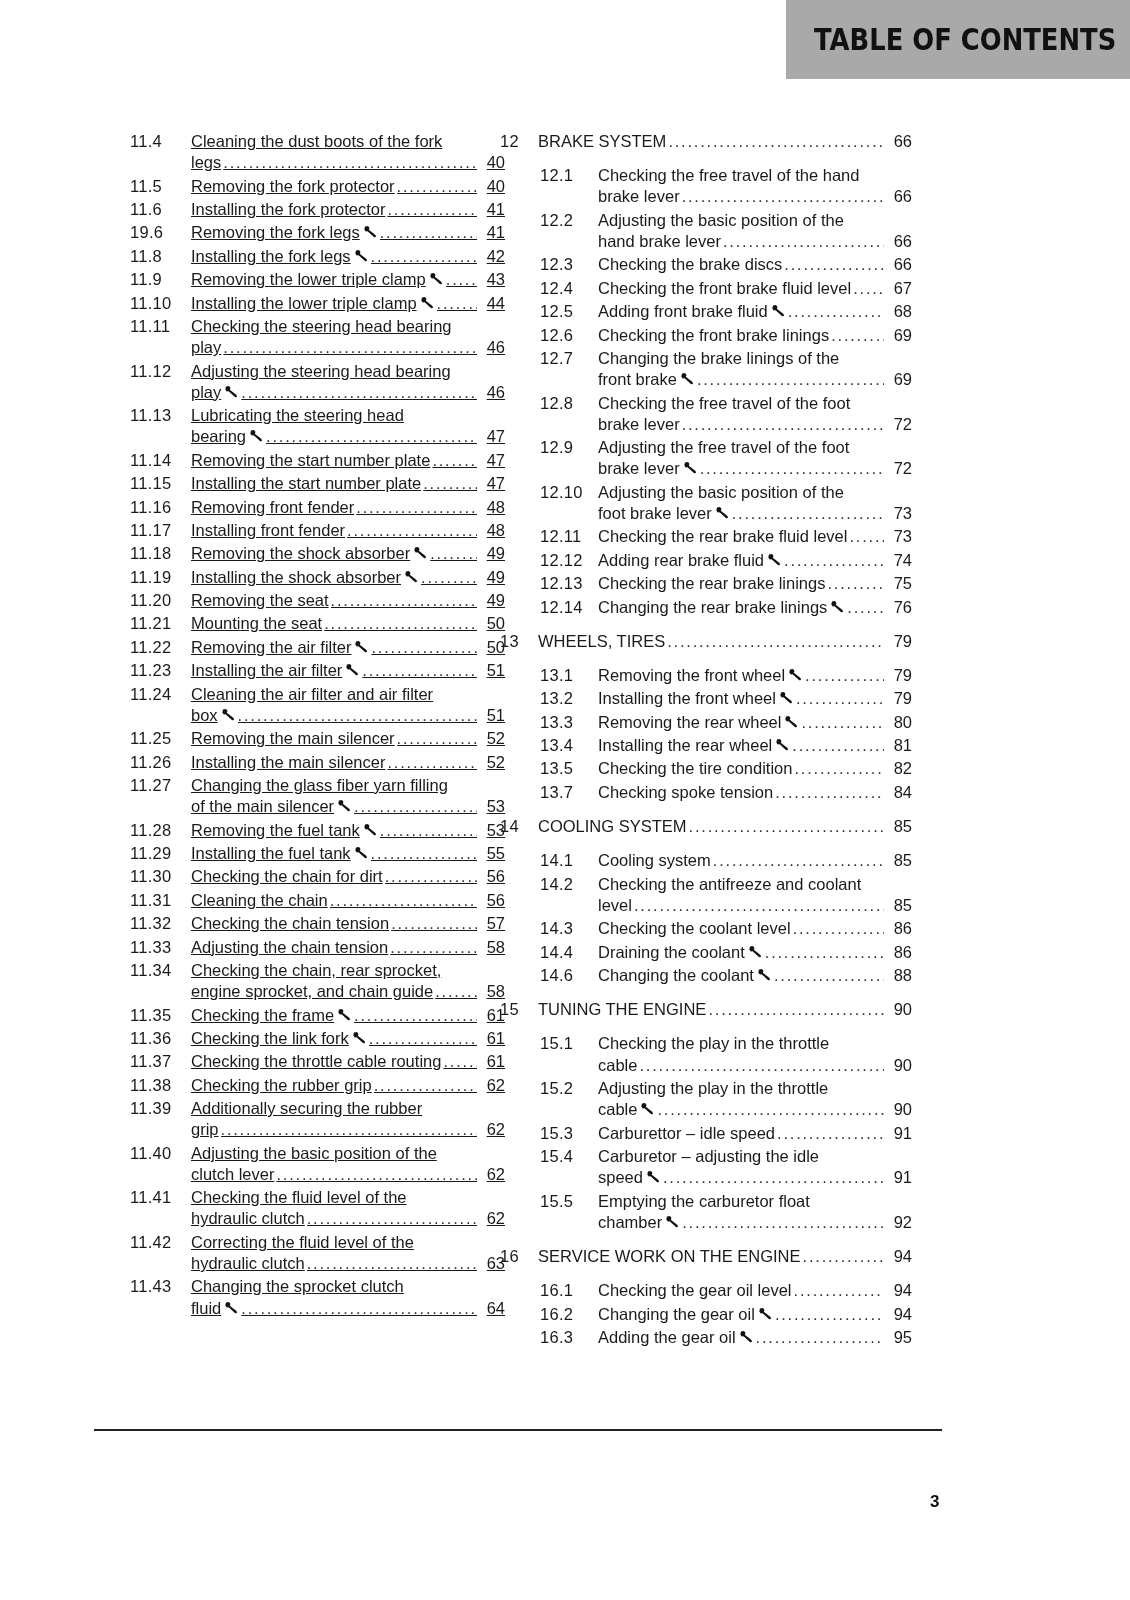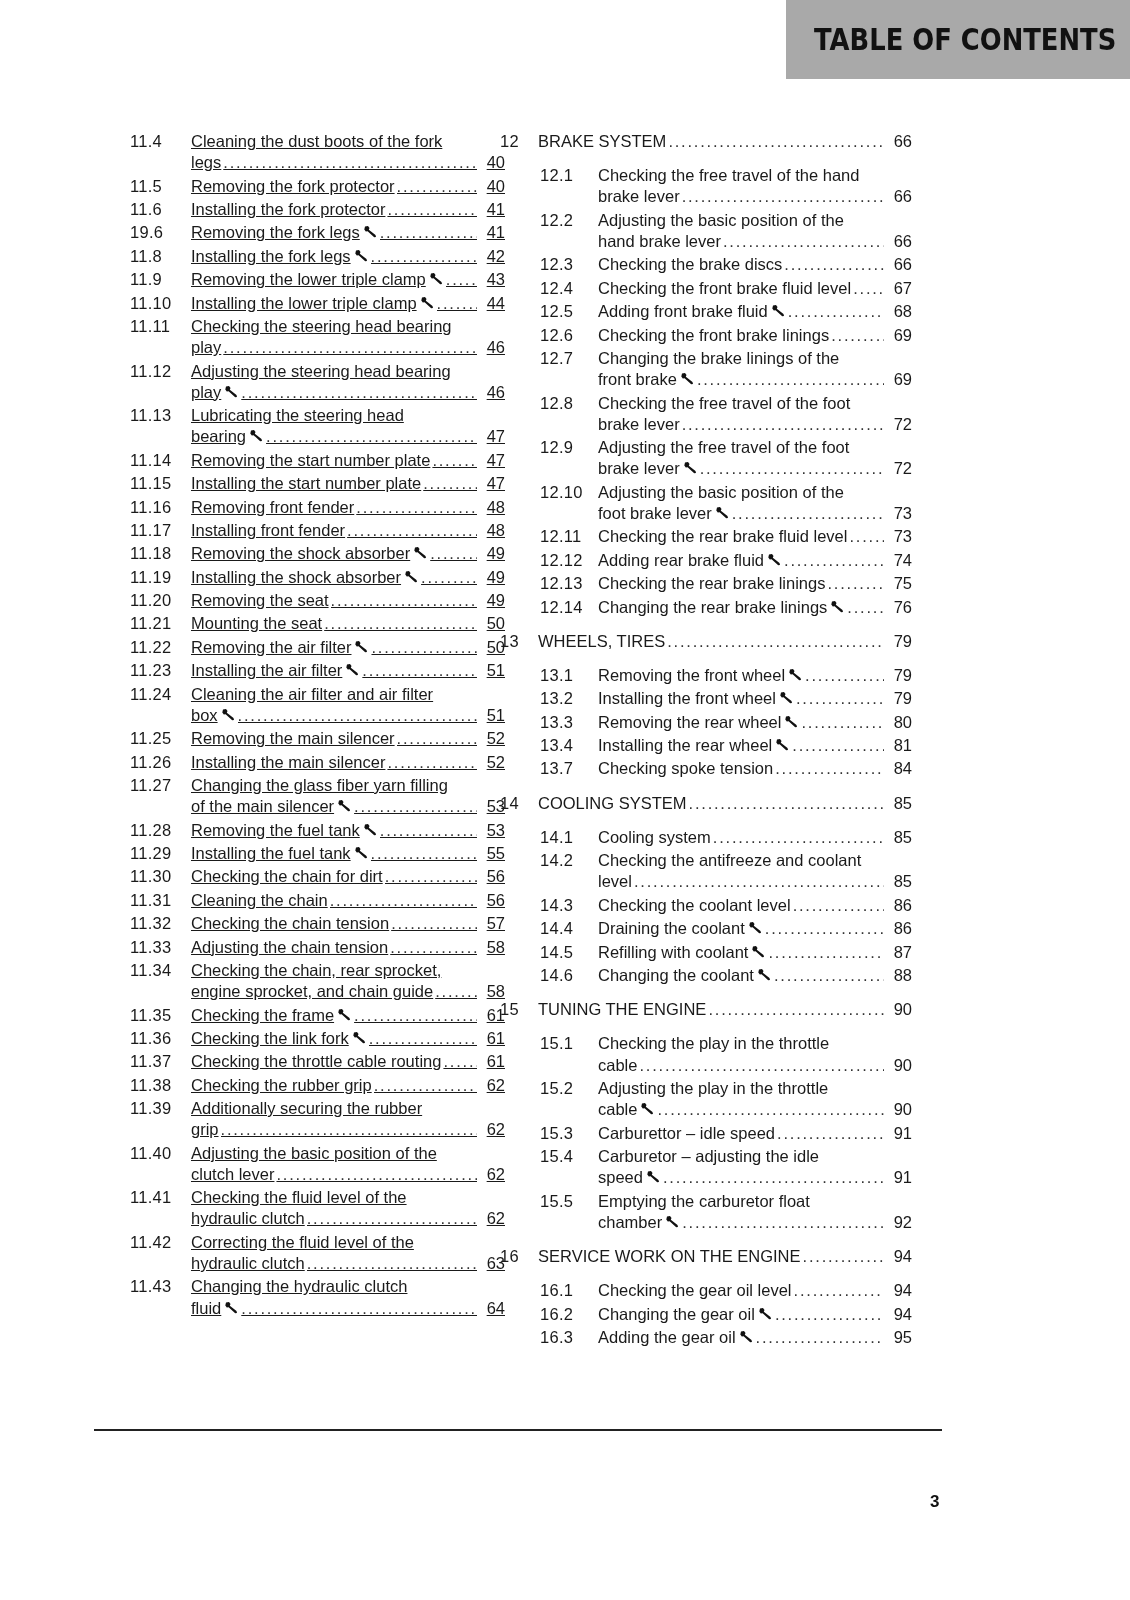--- a/index.html
+++ b/index.html
@@ -481,21 +481,21 @@
         <div class="line">
           <span class="label">hydraulic clutch</span>
           <span class="dots"></span>
           <span class="page">63</span>
         </div>
       </div>
     </div>
     <div class="entry sub">
       <span class="num">11.43</span>
       <div class="txt">
-        <div class="line-wrap"><span class="label">Changing the hydraulic clutch</span></div>
+        <div class="line-wrap"><span class="label">Changing the sprocket clutch</span></div>
         <div class="line">
           <span class="label">fluid</span>
   <span class="wrench"><svg viewBox="0 0 14 13" width="14" height="13">
               <path d="M1 1.5 L4 1 L5.5 3 L4.8 4.8 L11.5 10 L12 12 L10.2 12.3 L3.6 6.2 L1.8 6.5 L0.3 4.5 Z" fill="#111"></path>
             </svg></span>
 <span class="dots"></span>
           <span class="page">64</span>
         </div>
       </div>
     </div>
@@ -731,20 +731,30 @@
           <span class="label">Installing the rear wheel</span>
   <span class="wrench"><svg viewBox="0 0 14 13" width="14" height="13">
               <path d="M1 1.5 L4 1 L5.5 3 L4.8 4.8 L11.5 10 L12 12 L10.2 12.3 L3.6 6.2 L1.8 6.5 L0.3 4.5 Z" fill="#111"></path>
             </svg></span>
 <span class="dots"></span>
           <span class="page">81</span>
         </div>
       </div>
     </div>
     <div class="entry sub">
+      <span class="num">13.5</span>
+      <div class="txt">
+        <div class="line">
+          <span class="label">Checking the tire condition</span>
+          <span class="dots"></span>
+          <span class="page">82</span>
+        </div>
+      </div>
+    </div>
+    <div class="entry sub">
       <span class="num">13.7</span>
       <div class="txt">
         <div class="line">
           <span class="label">Checking spoke tension</span>
           <span class="dots"></span>
           <span class="page">84</span>
         </div>
       </div>
     </div>
     <div class="entry chap">
@@ -791,33 +801,20 @@
     <div class="entry sub">
       <span class="num">14.4</span>
       <div class="txt">
         <div class="line">
           <span class="label">Draining the coolant</span>
   <span class="wrench"><svg viewBox="0 0 14 13" width="14" height="13">
               <path d="M1 1.5 L4 1 L5.5 3 L4.8 4.8 L11.5 10 L12 12 L10.2 12.3 L3.6 6.2 L1.8 6.5 L0.3 4.5 Z" fill="#111"></path>
             </svg></span>
 <span class="dots"></span>
           <span class="page">86</span>
-        </div>
-      </div>
-    </div>
-    <div class="entry sub">
-      <span class="num">14.5</span>
-      <div class="txt">
-        <div class="line">
-          <span class="label">Refilling with coolant</span>
-  <span class="wrench"><svg viewBox="0 0 14 13" width="14" height="13">
-              <path d="M1 1.5 L4 1 L5.5 3 L4.8 4.8 L11.5 10 L12 12 L10.2 12.3 L3.6 6.2 L1.8 6.5 L0.3 4.5 Z" fill="#111"></path>
-            </svg></span>
-<span class="dots"></span>
-          <span class="page">87</span>
         </div>
       </div>
     </div>
     <div class="entry sub">
       <span class="num">14.6</span>
       <div class="txt">
         <div class="line">
           <span class="label">Changing the coolant</span>
   <span class="wrench"><svg viewBox="0 0 14 13" width="14" height="13">
               <path d="M1 1.5 L4 1 L5.5 3 L4.8 4.8 L11.5 10 L12 12 L10.2 12.3 L3.6 6.2 L1.8 6.5 L0.3 4.5 Z" fill="#111"></path>

